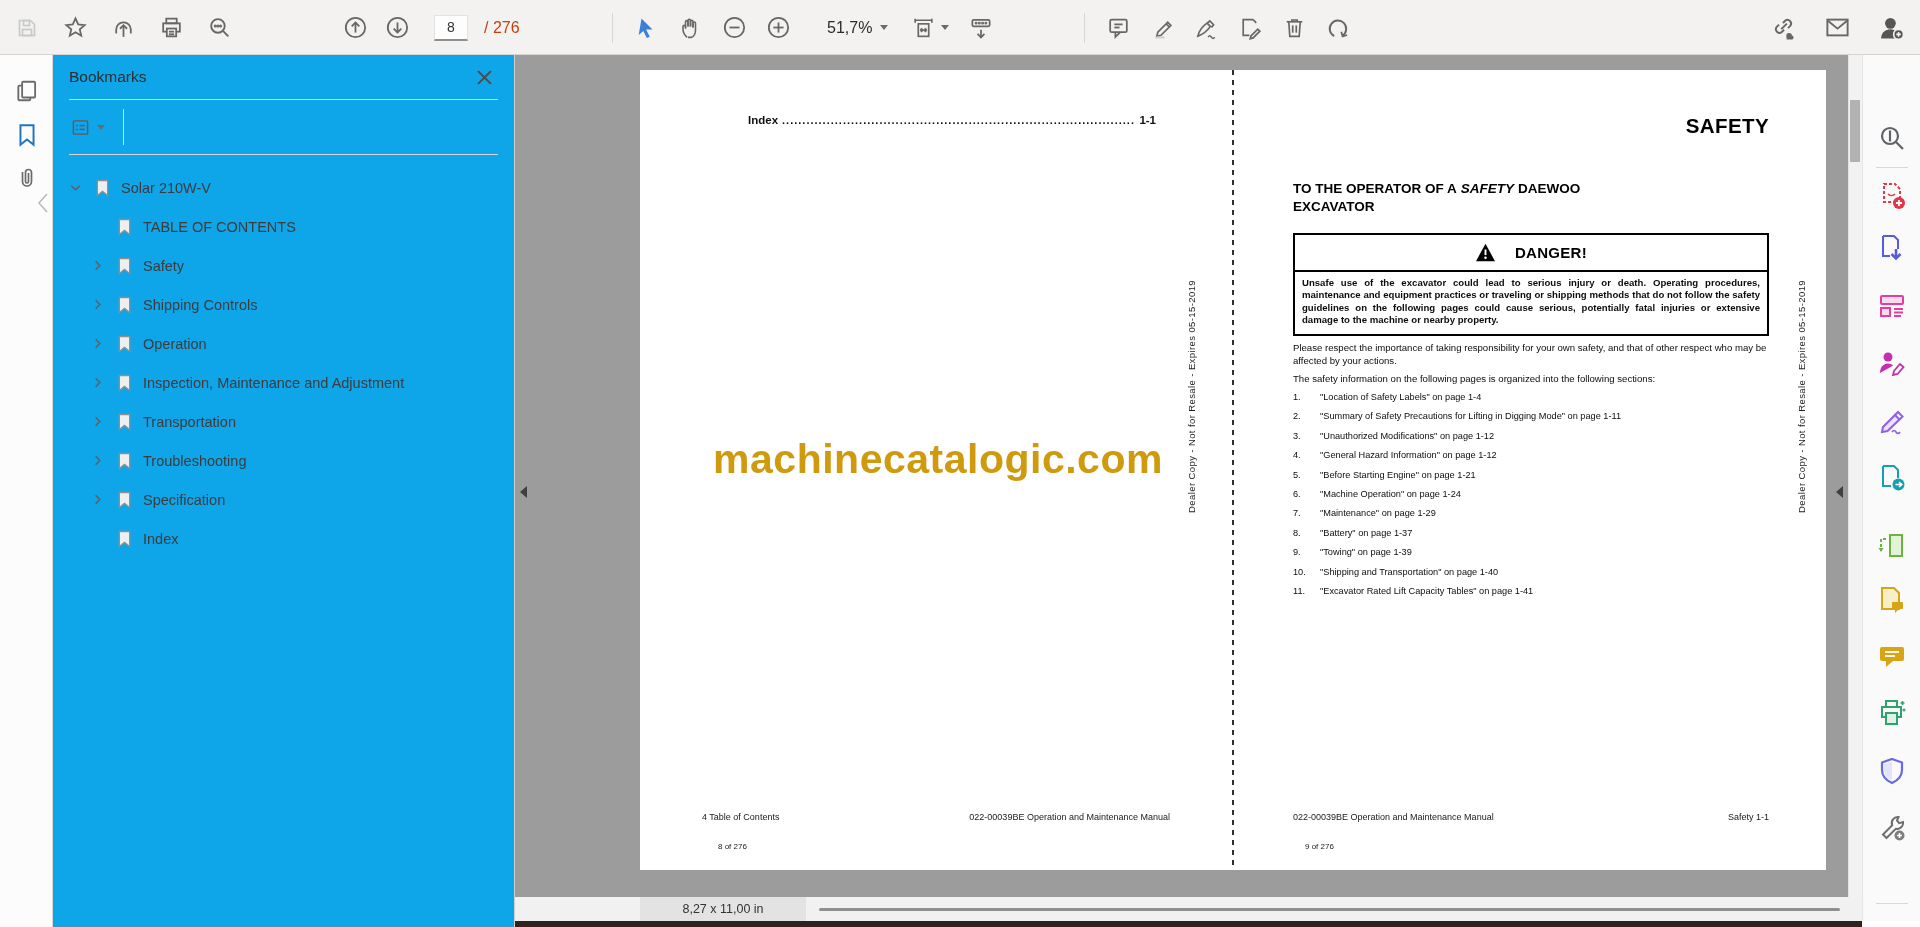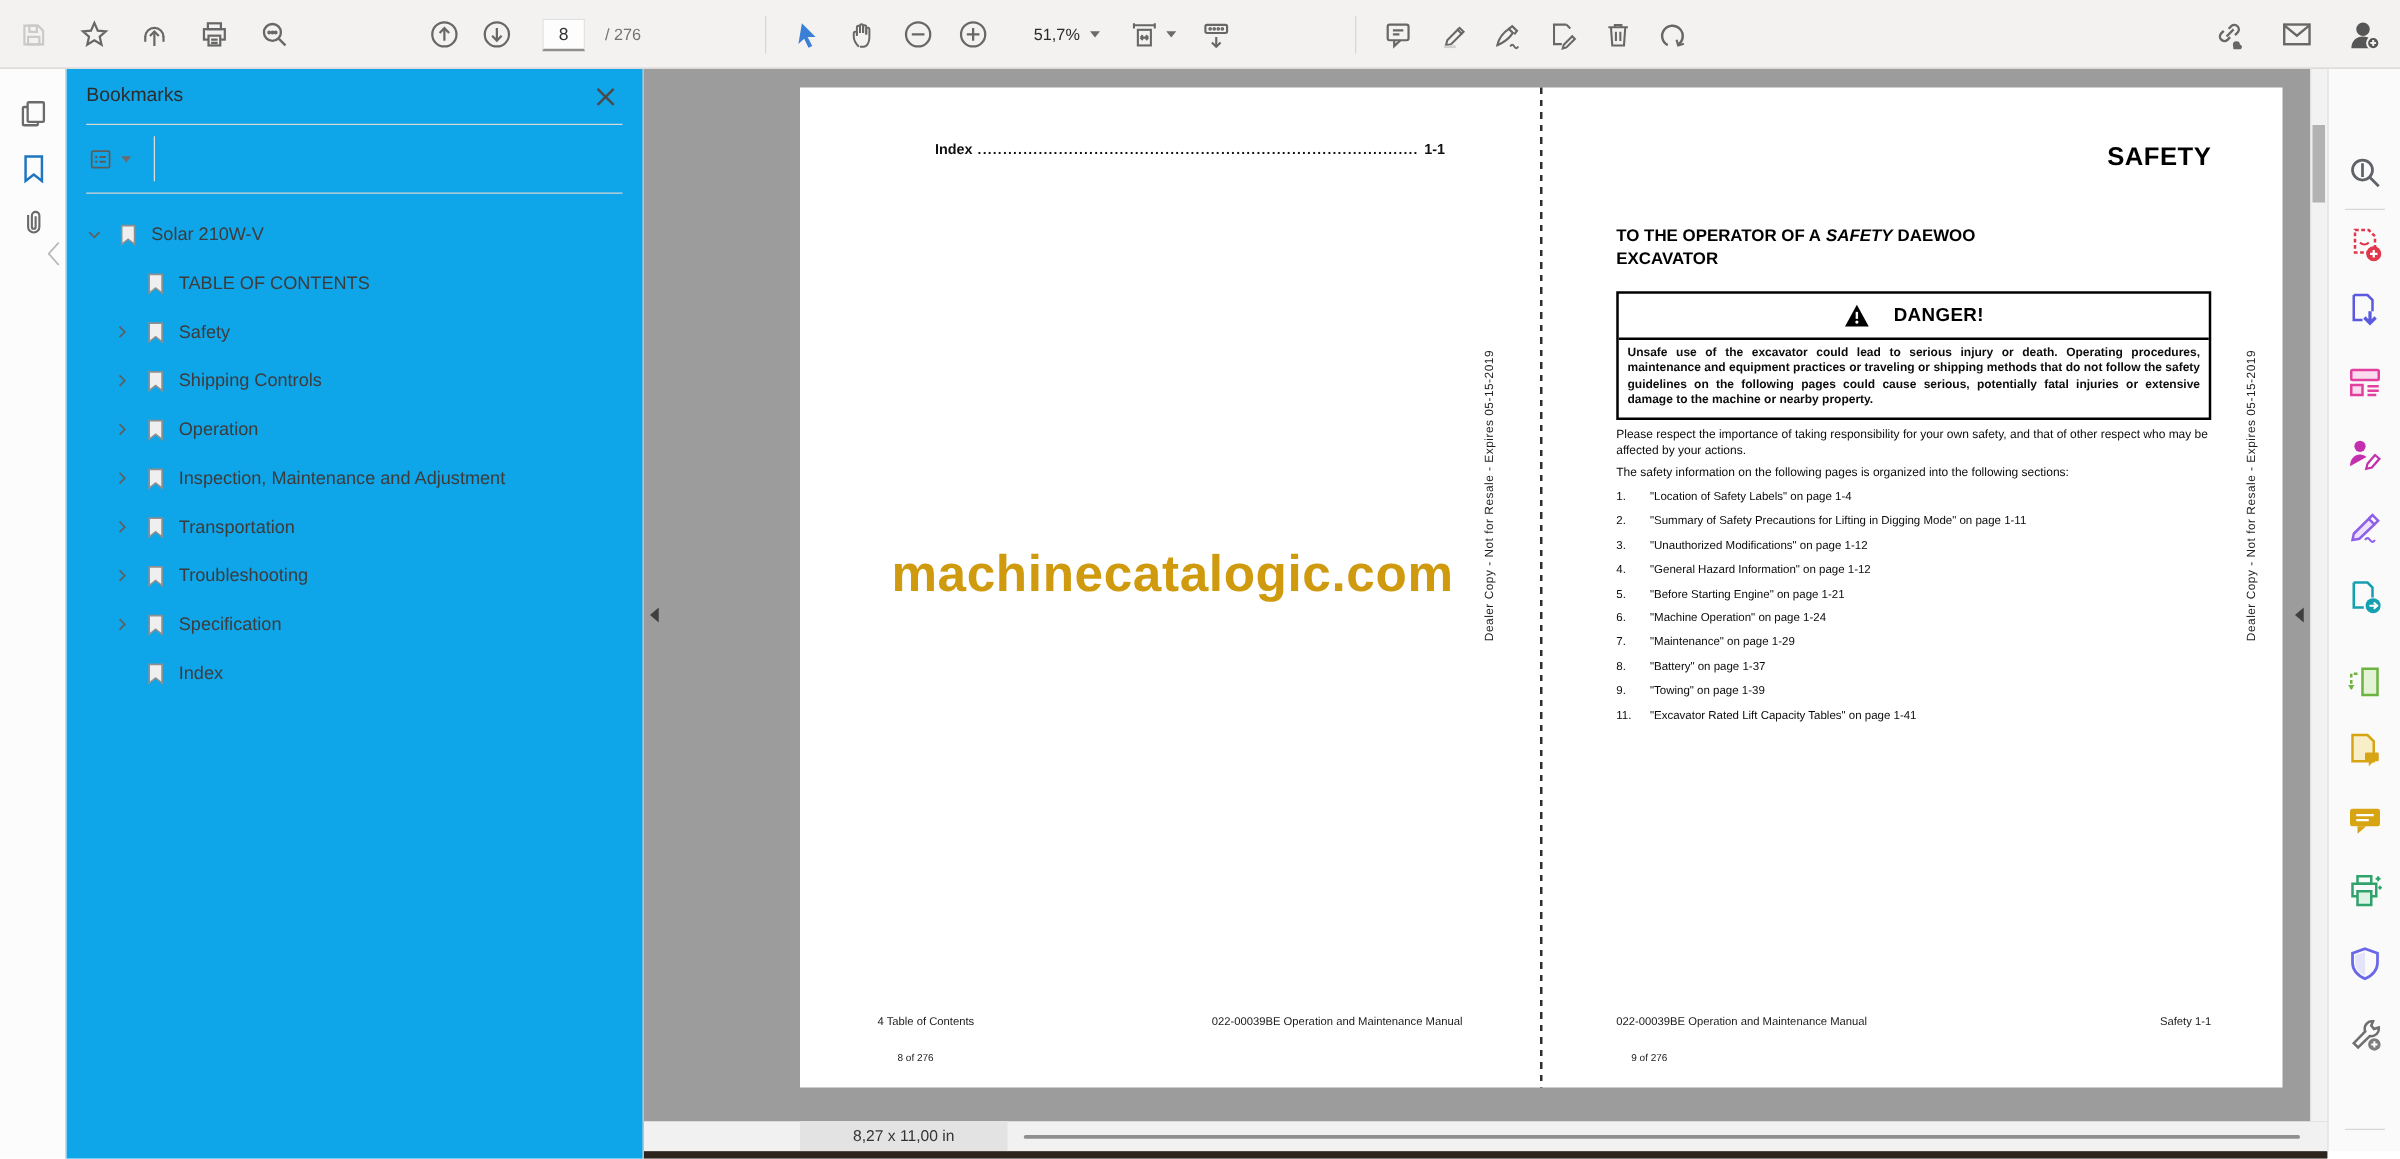--- a/index.html
+++ b/index.html
@@ -16,22 +16,22 @@
   .tb-tools { left:606px; gap:10px; }
   .tb-annot { left:1078px; gap:10px; }
   .tb-right { right:12px; gap:20px; }
   .tbtn { width:34px; height:36px; display:flex; align-items:center; justify-content:center;
           color:#676767; border-radius:3px; }
   .tbtn.disabled { color:#c9c9c9; }
   .tbtn.blue { color:#3b7fd6; }
   .tb-divider { width:1px; height:30px; background:#d8d6d5; margin:0 6px; }
   .page-input { width:34px; height:26px; margin-left:12px; text-align:center; font-size:14px; color:#333;
                 background:#fdfdfd; border:1px solid #e4e2e1; border-bottom:2px solid #8f8f8f; }
-  .page-total { font-size:13px; color:#737373; margin-left:8px; }
-  .zoom-level { display:flex; align-items:center; gap:8px; font-size:13px; color:#2c2c2c;
+  .page-total { font-size:16px; color:#c2410c; margin-left:8px; }
+  .zoom-level { display:flex; align-items:center; gap:8px; font-size:16px; color:#2c2c2c;
                 margin-left:14px; padding:6px 8px; }
   .caret { width:0; height:0; border-left:4px solid transparent; border-right:4px solid transparent;
            border-top:5px solid #6b6b6b; display:inline-block; }
   .combo { display:flex; align-items:center; gap:5px; }
 
   
   .left-rail { position:absolute; left:0; top:55px; width:53px; bottom:0; background:#fcfcfc;
                border-right:1px solid #d8d8d8; z-index:20; }
   .rail-btn { width:53px; height:44px; display:flex; align-items:center; justify-content:center; color:#6b6b6b; }
   .rail-btn.active { color:#1f74c0; }
@@ -564,20 +564,24 @@
         </div>
       <div class="rp-li">
           <span class="num">8.</span>
           <span>"Battery" on page 1-37</span>
         </div>
       <div class="rp-li">
           <span class="num">9.</span>
           <span>"Towing" on page 1-39</span>
         </div>
       <div class="rp-li">
+          <span class="num">10.</span>
+          <span>"Shipping and Transportation" on page 1-40</span>
+        </div>
+      <div class="rp-li">
           <span class="num">11.</span>
           <span>"Excavator Rated Lift Capacity Tables" on page 1-41</span>
         </div>
     </div>
 
     <div class="vtext rp">Dealer Copy - Not for Resale - Expires 05-15-2019</div>
     <div class="pfoot rp">
       <span>022-00039BE Operation and Maintenance Manual</span>
       <span>Safety 1-1</span>
     </div>

